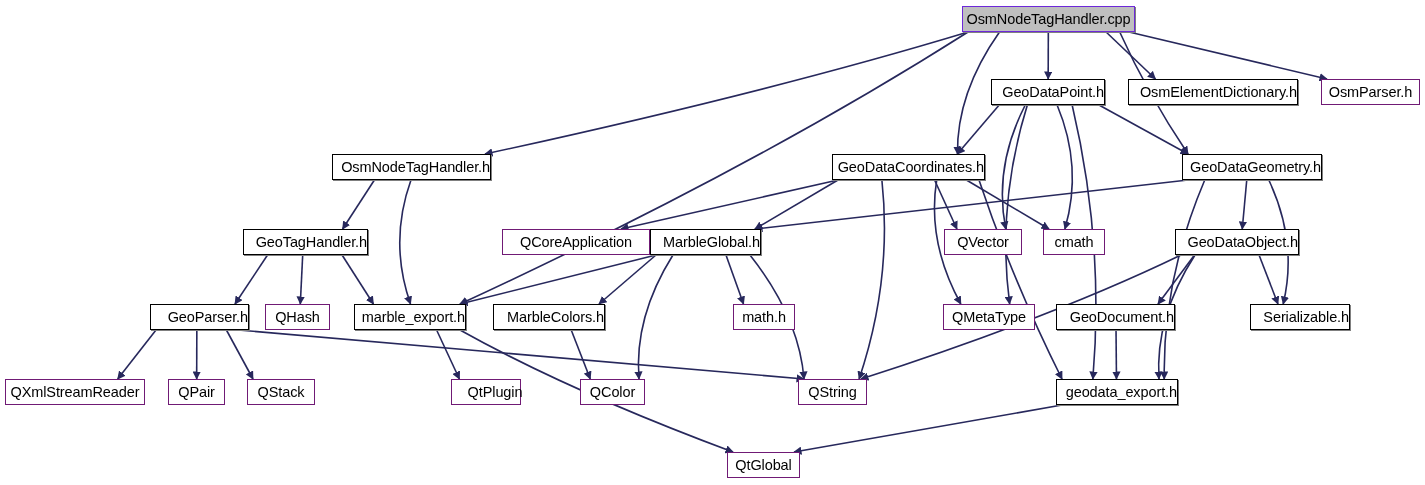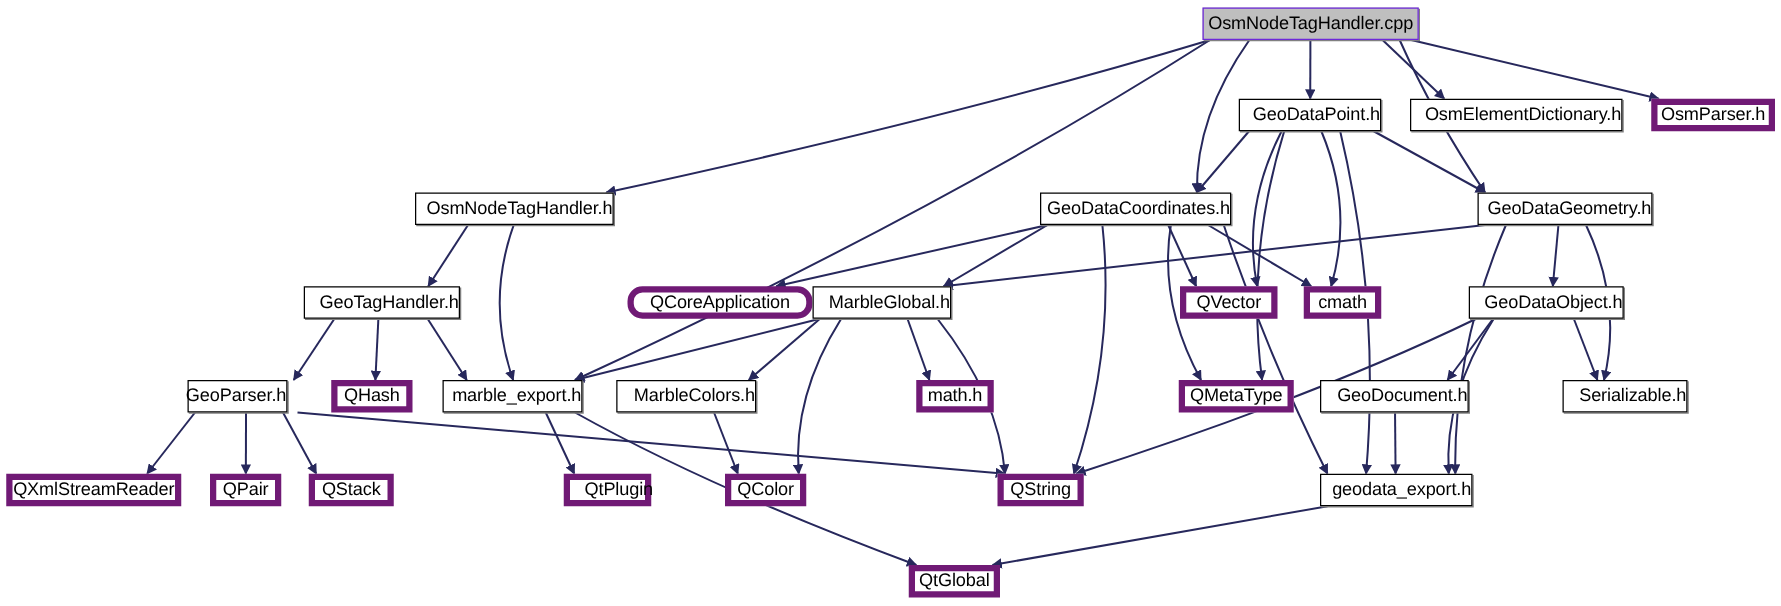--- a/index.html
+++ b/index.html
@@ -36,21 +36,21 @@
     white-space: nowrap;
     letter-spacing: -0.1px;
     z-index: 5;
   }
   .node.solid {
     border: 1px solid #000000;
     box-shadow: 1px 1px 0 0 #808080;
     justify-content: flex-end;
   }
   .node.faint {
-    border: 5px solid #701a75;
+    border: 1px solid #701a75;
   }
   .node.root {
     border: 1px solid #6d28d9;
     background: #bfbfbf;
     box-shadow: 1px 1px 0 0 #808080;
   }
 </style>
 </head>
 <body>
 
@@ -129,36 +129,36 @@
       </div>
       <div class="node solid" style="left: 832px; top: 154px; width: 153px; padding-left: 15px;">
         <span>GeoDataCoordinates.h</span>
       </div>
       <div class="node solid" style="left: 1182px; top: 154px; width: 140px;">
         <span>GeoDataGeometry.h</span>
       </div>
       <div class="node solid" style="left: 243px; top: 229px; width: 125px;">
         <span>GeoTagHandler.h</span>
       </div>
-      <div class="node faint" style="left: 502px; top: 229px; width: 148px; border-radius: 12px;">
+      <div class="node faint" style="left: 502px; top: 229px; width: 148px;">
         <span>QCoreApplication</span>
       </div>
       <div class="node solid" style="left: 650px; top: 229px; width: 111px;">
         <span>MarbleGlobal.h</span>
       </div>
       <div class="node faint" style="left: 944px; top: 229px; width: 78px;">
         <span>QVector</span>
       </div>
       <div class="node faint" style="left: 1043px; top: 229px; width: 62px;">
         <span>cmath</span>
       </div>
       <div class="node solid" style="left: 1175px; top: 229px; width: 124px;">
         <span>GeoDataObject.h</span>
       </div>
-      <div class="node solid" style="left: 150px; top: 304px; width: 80px;">
+      <div class="node solid" style="left: 150px; top: 304px; width: 99px;">
         <span>GeoParser.h</span>
       </div>
       <div class="node faint" style="left: 265px; top: 304px; width: 65px;">
         <span>QHash</span>
       </div>
       <div class="node solid" style="left: 354px; top: 304px; width: 112px;">
         <span>marble_export.h</span>
       </div>
       <div class="node solid" style="left: 493px; top: 304px; width: 112px;">
         <span>MarbleColors.h</span>

